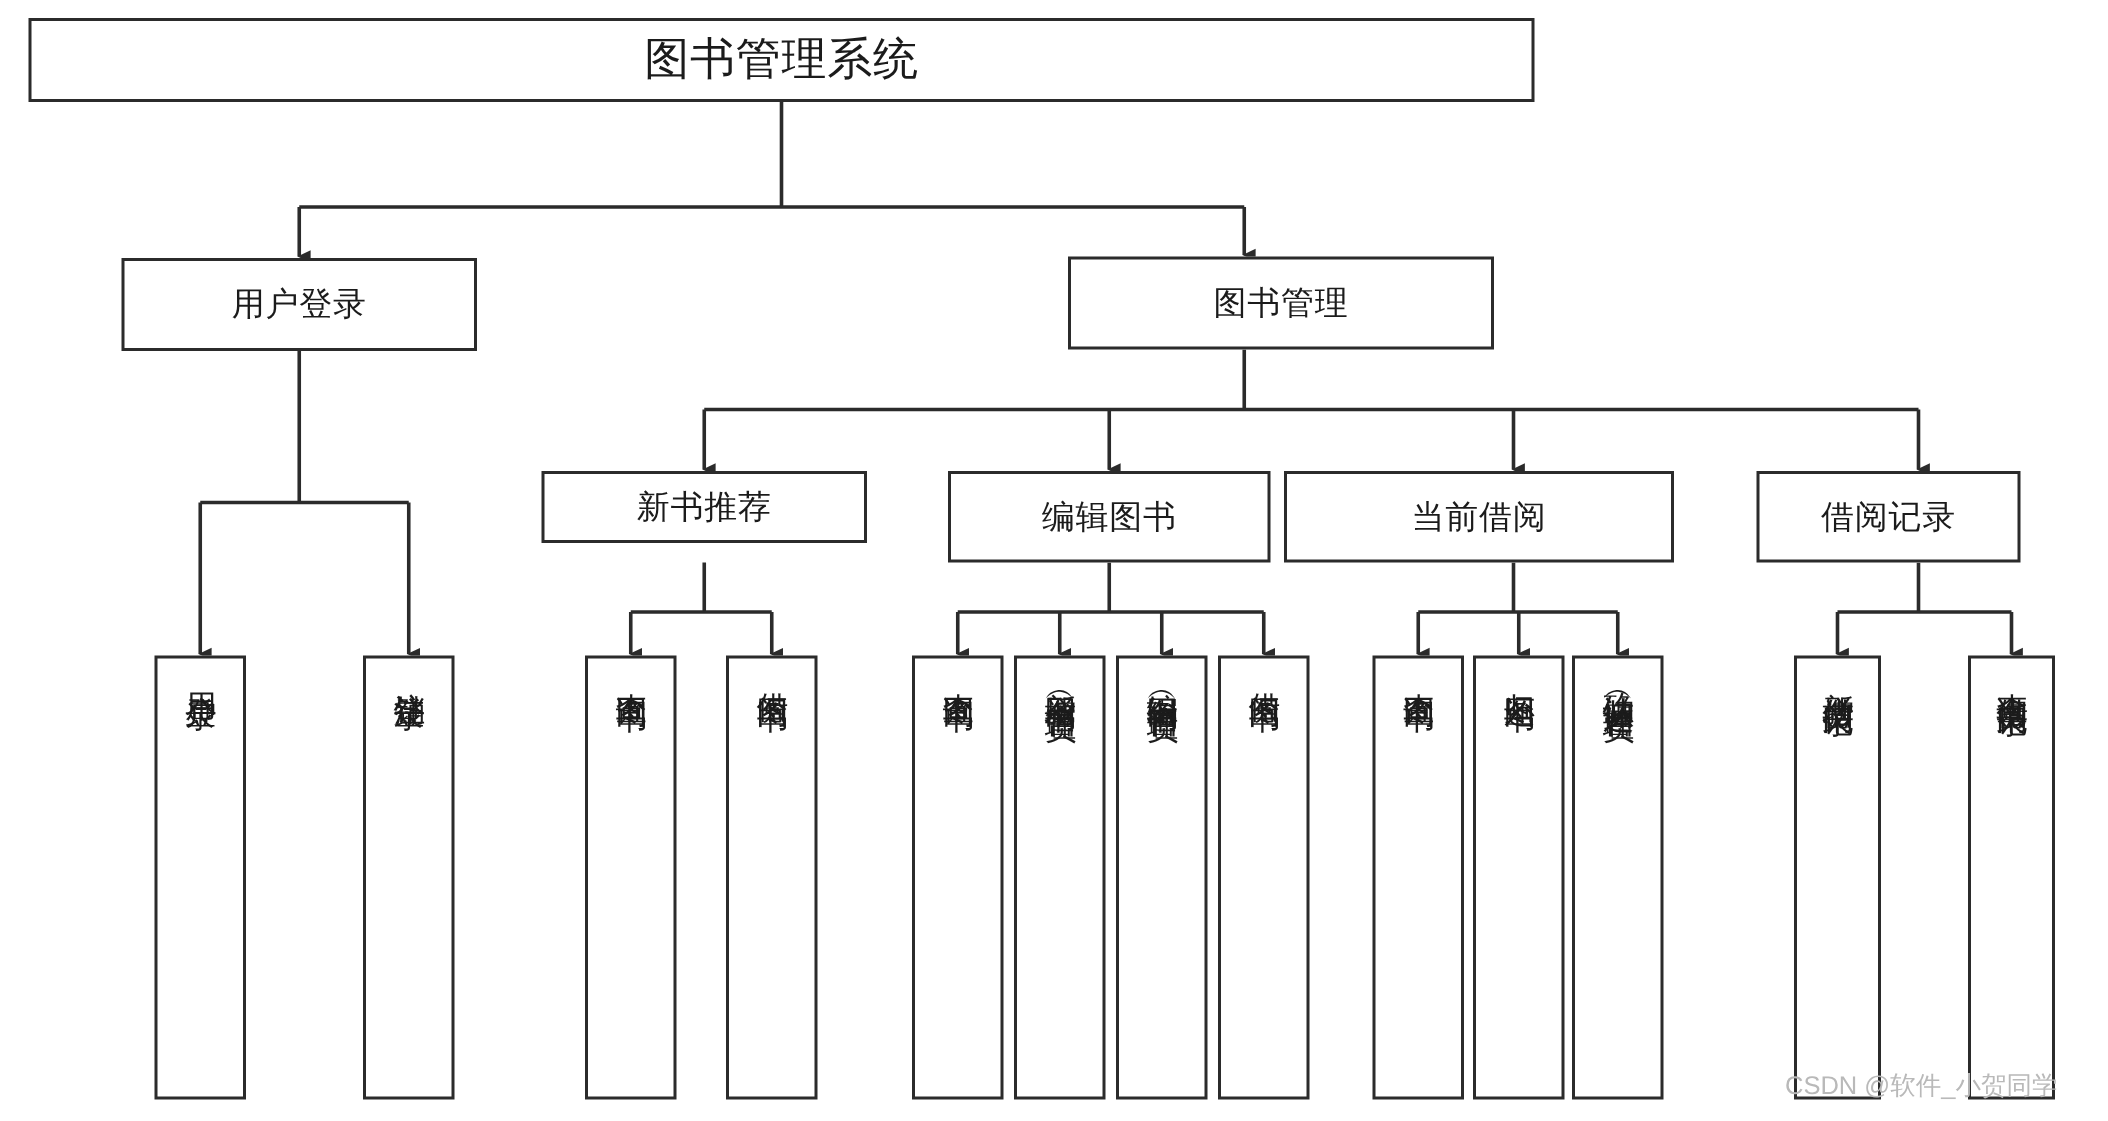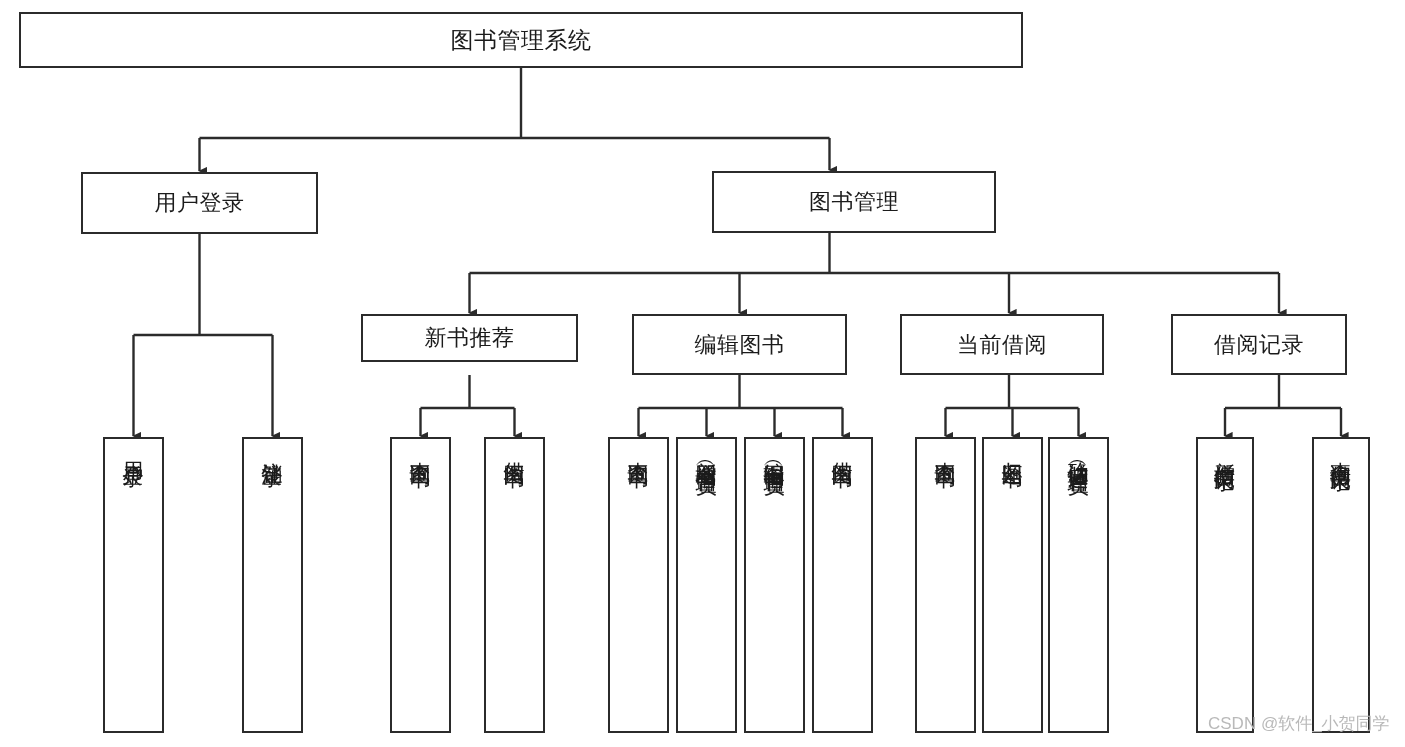--- a/index.html
+++ b/index.html
@@ -51,31 +51,30 @@
     align-items: flex-start;
     padding-top: 6px;
   }
   .node.vertical .node-label {
     writing-mode: vertical-rl;
     text-orientation: upright;
     font-size: 21px;
     letter-spacing: 2px;
     line-height: 1;
   }
-  .node.root .node-label { font-size: 23px; }
+  .node.root .node-label { font-size: 30px; }
   .watermark {
     position: absolute;
     left: 1190px;
     top: 712px;
     font-size: 17px;
     color: #b9b9b9;
     white-space: pre;
     z-index: 5;
     font-family: "Liberation Sans", "DejaVu Sans", sans-serif;
-    margin-left: 18px;
   }
 </style>
 </head>
 <body>
 
 <div id="diagram-root">
 
   <svg class="connectors" viewBox="0 0 1405 747" xmlns="http://www.w3.org/2000/svg">
     <defs>
       <marker id="arrowhead" markerWidth="9" markerHeight="9" refX="4.5" refY="7.6" orient="auto" markerUnits="userSpaceOnUse">
@@ -129,21 +128,21 @@
   <div class="node horizontal" style="left: 712px; top: 171px; width: 284px; height: 62px; text-align: right;">
     <span class="node-label">图书管理</span>
   </div>
 
   <div class="node horizontal" style="left: 361px; top: 314px; width: 217px; height: 48px;">
     <span class="node-label">新书推荐</span>
   </div>
   <div class="node horizontal" style="left: 632px; top: 314px; width: 215px; height: 61px;">
     <span class="node-label">编辑图书</span>
   </div>
-  <div class="node horizontal" style="left: 900px; top: 314px; width: 204px; height: 61px;">
+  <div class="node horizontal" style="left: 856px; top: 314px; width: 260px; height: 61px;">
     <span class="node-label">当前借阅</span>
   </div>
   <div class="node horizontal" style="left: 1171px; top: 314px; width: 176px; height: 61px;">
     <span class="node-label">借阅记录</span>
   </div>
 
   <div class="node vertical" style="left: 103px; top: 437px; width: 61px; height: 296px;">
     <span class="node-label">用户登录</span>
   </div>
   <div class="node vertical" style="left: 242px; top: 437px; width: 61px; height: 296px;">

